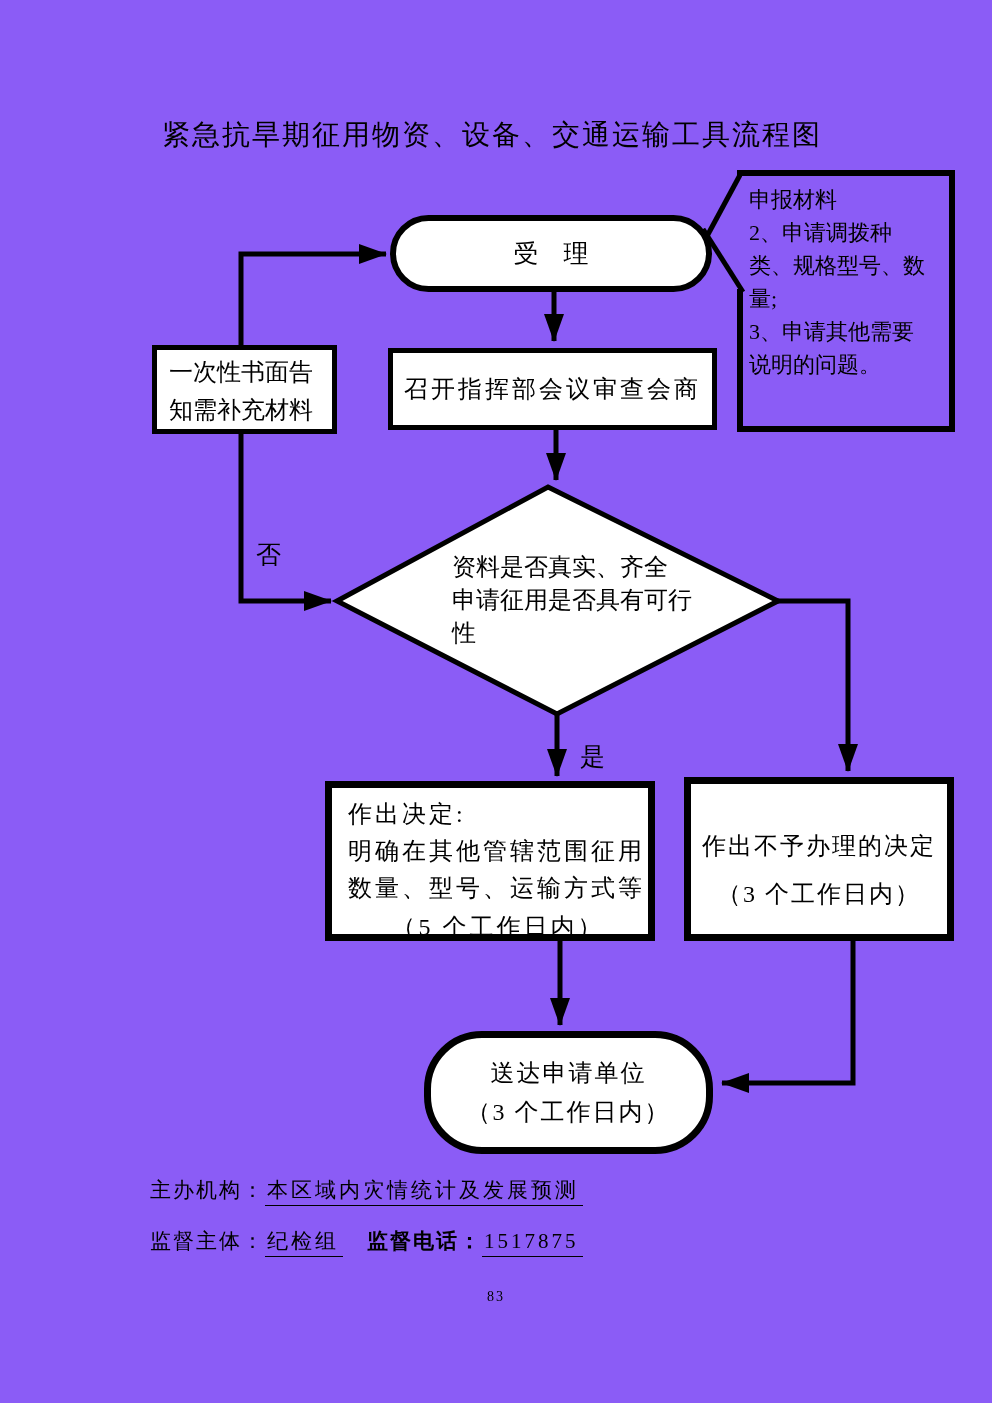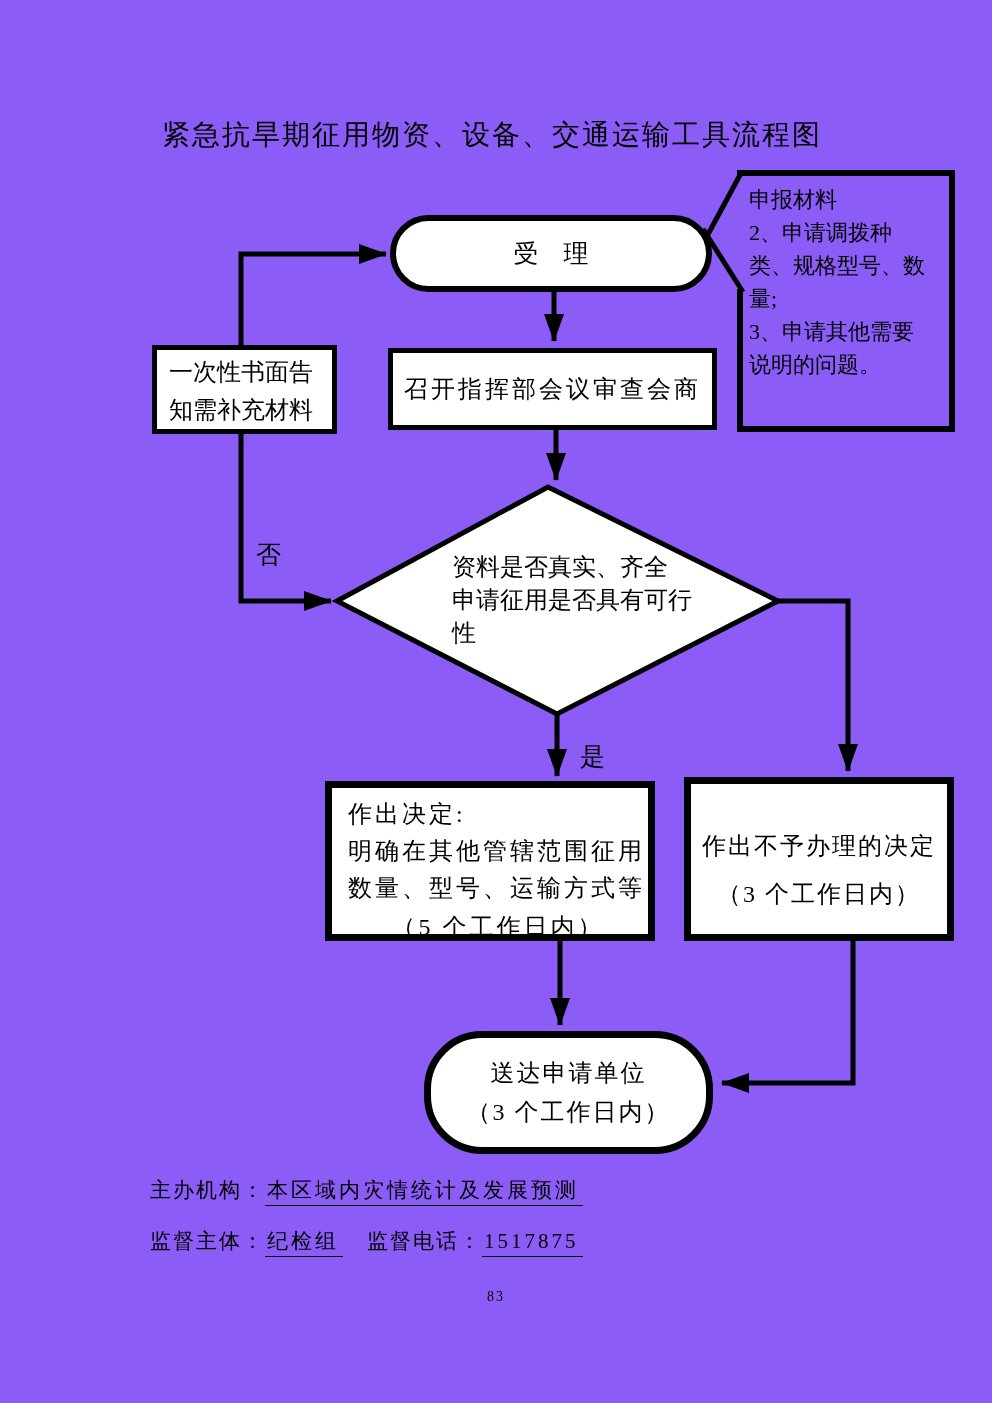--- a/index.html
+++ b/index.html
@@ -52,21 +52,21 @@
   }
   .oval-deliver{
     left:424px;top:1031px;width:289px;height:123px;border:7px solid #000;border-radius:58px;
     display:flex;flex-direction:column;align-items:center;justify-content:center;
     gap:7px;font-size:24px;letter-spacing:2px;
   }
   .footer-line{position:absolute;left:150px;font-size:21px;letter-spacing:2px;white-space:nowrap;z-index:2;}
   .f1{top:1176px;}
   .f2{top:1227px;}
   .u{border-bottom:1.5px solid #000;padding:0 4px 3px 2px;letter-spacing:3px;}
-  .phone-label{margin-left:24px;}
+  .phone-label{margin-left:24px;font-weight:bold;}
   .pageno{position:absolute;left:0;top:1289px;width:100%;text-align:center;font-size:14px;letter-spacing:2px;}
 </style>
 </head>
 <body>
 
 <div class="page">
 
   <div class="abs title">紧急抗旱期征用物资、设备、交通运输工具流程图</div>
 
   <svg class="connectors" width="992" height="1403" viewBox="0 0 992 1403">

